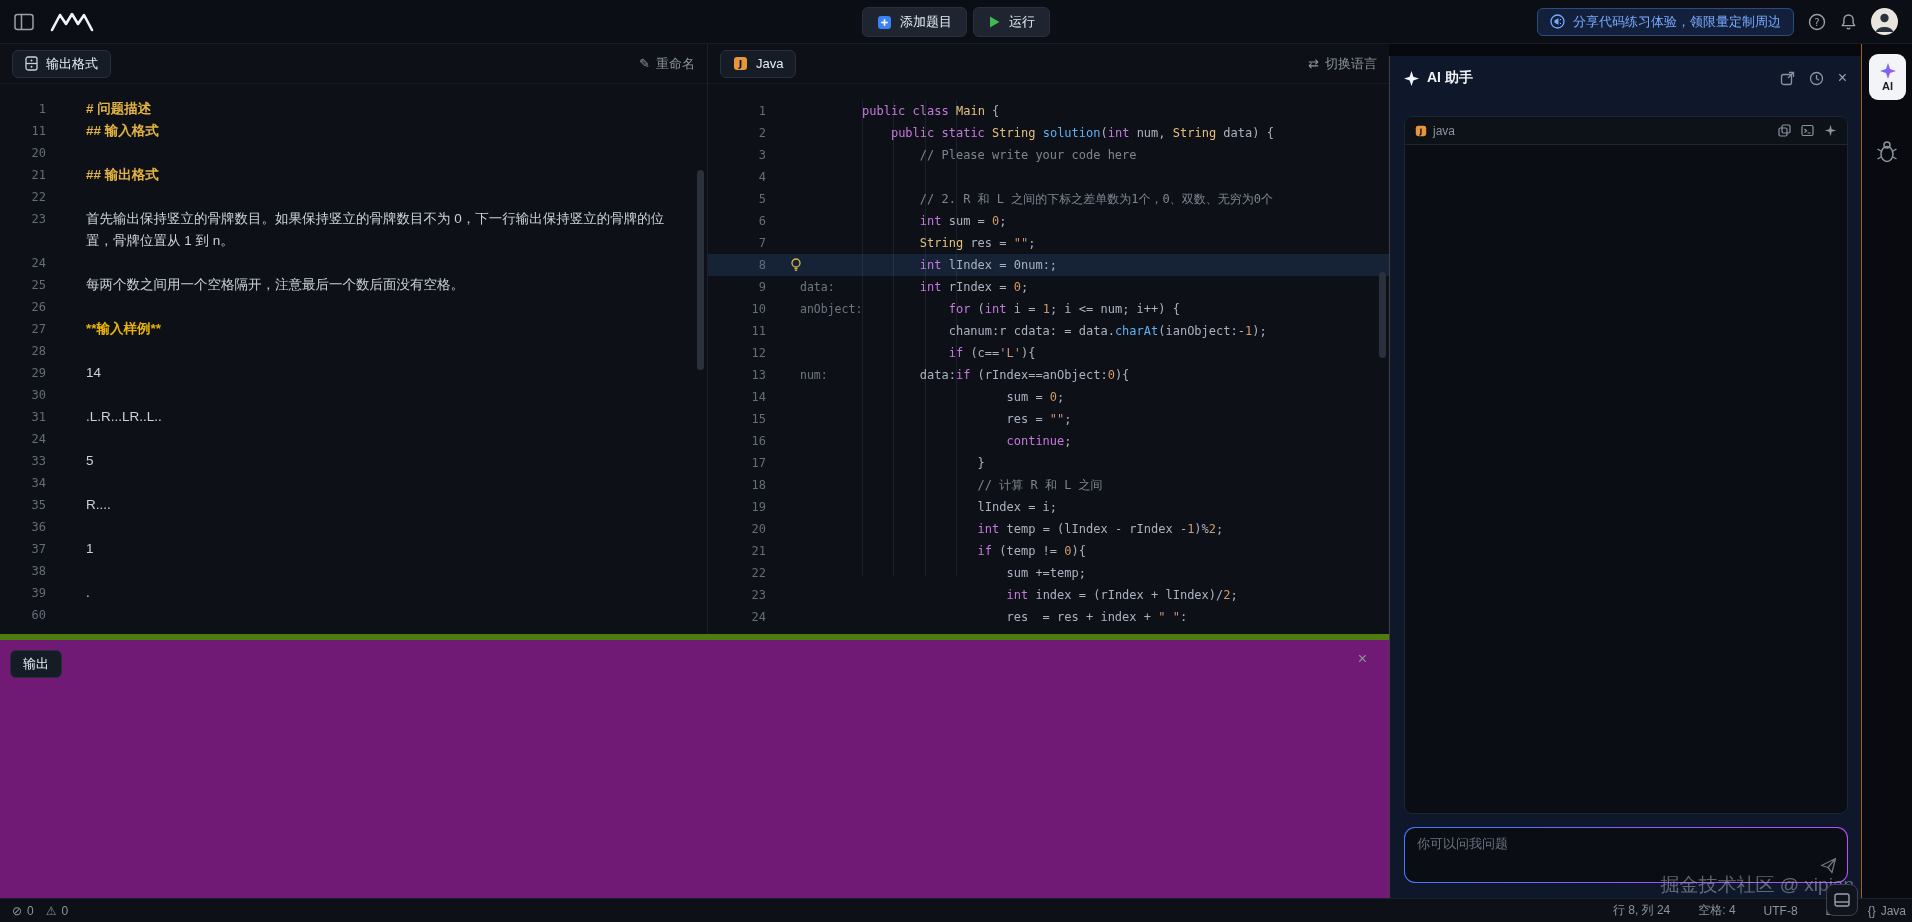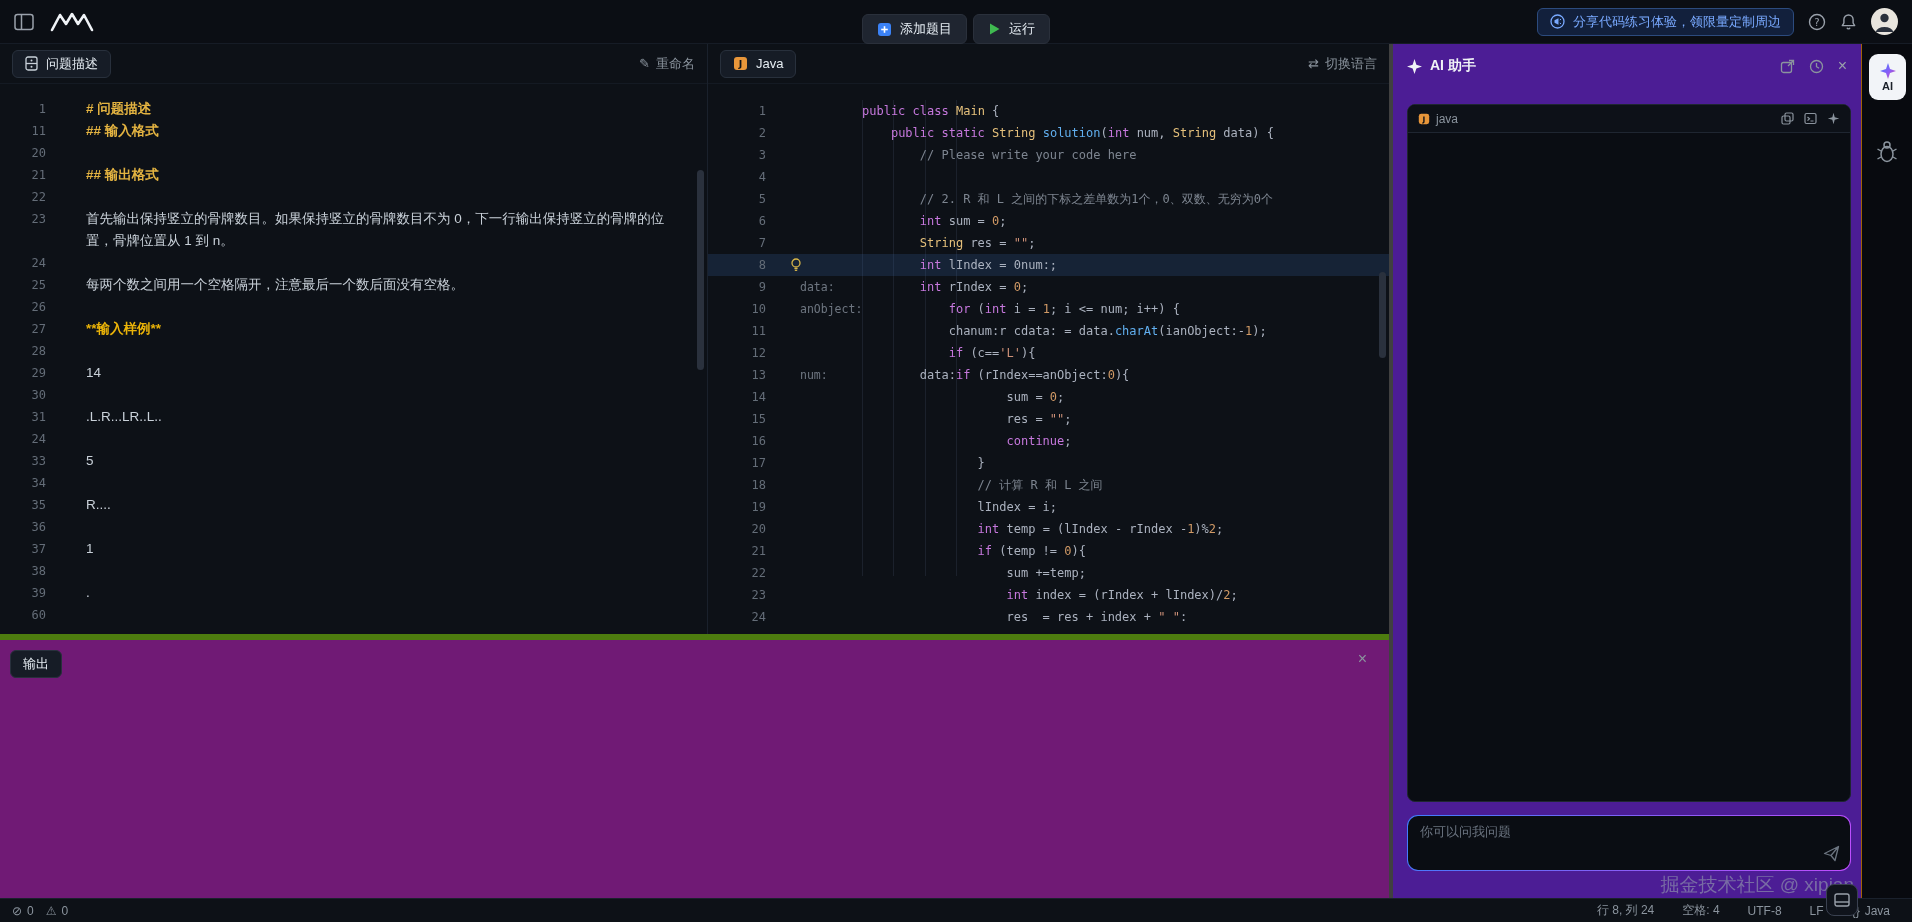--- a/index.html
+++ b/index.html
@@ -5,35 +5,35 @@
   *{margin:0;padding:0;box-sizing:border-box}
   html,body{width:1912px;height:922px;overflow:hidden;background:#07090d;color:#c9d1d9;
     font-family:"Liberation Sans",sans-serif;}
   svg{display:block}
 
   
   #topbar{position:absolute;left:0;top:0;width:1912px;height:44px;background:#0b0e14;
     border-bottom:1px solid #161c26;display:flex;align-items:center;z-index:20}
   .tb-left{display:flex;align-items:center;gap:16px;padding-left:14px}
   .icon-btn{display:flex;align-items:center;justify-content:center;color:#9aa1ab;cursor:pointer}
-  .tb-center{position:absolute;left:50%;top:14px;transform:translateX(-50%);display:flex;gap:6px}
+  .tb-center{position:absolute;left:50%;top:7px;transform:translateX(-50%);display:flex;gap:6px}
   .tb-btn{display:flex;align-items:center;gap:8px;height:30px;padding:0 14px;background:#1f2530;
     border:1px solid #2a303b;border-radius:6px;color:#e6edf3;font-size:13px;cursor:pointer}
   .tb-right{margin-left:auto;display:flex;align-items:center;gap:14px;padding-right:14px}
   .promo{display:flex;align-items:center;gap:8px;height:28px;padding:0 12px;background:#12203c;
     border:1px solid #2c4b7e;border-radius:6px;color:#79a9ff;font-size:13px;cursor:pointer}
   .avatar{width:27px;height:27px;border-radius:50%;background:#e9e5de;display:flex;align-items:center;
     justify-content:center;overflow:hidden;cursor:pointer}
 
   
   #problem{position:absolute;left:0;top:44px;width:707px;height:590px;background:#0d1117;overflow:hidden}
   #editor{position:absolute;left:707px;top:44px;width:682px;height:590px;background:#0d1117;
     border-left:1px solid #1a212c;overflow:hidden}
-  #ai{position:absolute;left:1389px;top:44px;width:472px;height:854px;background:#4c1d95;
-    border-left:4px solid #404040;overflow:hidden}
+  #ai{position:absolute;left:1389px;top:56px;width:472px;height:854px;background:#0f172a;
+    border-left:1px solid #404040;overflow:hidden}
   #rail{position:absolute;left:1861px;top:44px;width:51px;height:854px;background:#080a0f;
     border-left:1px solid #a16207}
   #outputpanel{position:absolute;left:0;top:634px;width:1389px;height:264px;background:#701a75;
     border-top:6px solid #4d7c0f;overflow:hidden}
 
   .panel-header{height:40px;display:flex;align-items:center;justify-content:space-between;
     padding:0 12px;border-bottom:1px solid #141a23}
   .chip{display:inline-flex;align-items:center;gap:8px;height:28px;padding:0 12px;background:#161c26;
     border:1px solid #28303c;border-radius:6px;color:#e6edf3;font-size:13px;cursor:pointer}
   .hdr-action{display:flex;align-items:center;gap:6px;color:#8b949e;font-size:13px;cursor:pointer}
@@ -97,21 +97,21 @@
   
   .rail-ai{position:absolute;left:7px;top:10px;width:37px;height:46px;background:#f2f4f8;border-radius:9px;
     display:flex;flex-direction:column;align-items:center;justify-content:center;gap:2px;cursor:pointer}
   .rail-ai-label{font-size:11px;font-weight:bold;color:#1b202a;line-height:11px}
   .rail-ext{position:absolute;left:14px;top:96px;cursor:pointer}
 
   
   #statusbar{position:absolute;left:0;top:898px;width:1912px;height:24px;background:#0d1117;
     border-top:1px solid #1a212c;display:flex;align-items:center;font-size:12px;color:#8b949e;z-index:30}
   .sb-left{display:flex;align-items:center;gap:12px;padding-left:12px}
-  .sb-right{margin-left:auto;display:flex;align-items:center;gap:28px;padding-right:22px}
+  .sb-right{margin-left:auto;display:flex;align-items:center;gap:28px;padding-right:6px}
   .sb-item{display:flex;align-items:center;gap:5px;cursor:pointer}
 
   
   #watermark{position:absolute;right:58px;top:872px;font-size:19px;color:rgba(150,160,175,0.6);z-index:40}
   #float-btn{position:absolute;left:1826px;top:884px;width:32px;height:32px;background:#10141c;
     border:1px solid #3a4150;border-radius:8px;display:flex;align-items:center;justify-content:center;
     cursor:pointer;z-index:45}
 </style>
 </head>
 <body>
@@ -189,21 +189,21 @@
   <div class="panel-header">
     <div class="chip">
       <span>
         <svg width="13" height="15" viewBox="0 0 13 15">
             <rect x="1" y="1" width="11" height="13" rx="2" fill="none" stroke="#c9d1d9" stroke-width="1.3"></rect>
             <line x1="1" y1="7.5" x2="12" y2="7.5" stroke="#c9d1d9" stroke-width="1.3"></line>
             <circle cx="6.5" cy="4.4" r="1" fill="#c9d1d9"></circle>
             <circle cx="6.5" cy="10.8" r="1" fill="#c9d1d9"></circle>
           </svg>
       </span>
-      <span>问题描述</span>
+      <span>输出格式</span>
     </div>
     <div class="hdr-action">
       <span>✎</span>
       <span>重命名</span>
     </div>
   </div>
 
   <div id="problem-lines">
 
       <div class="md-row md-h1">

